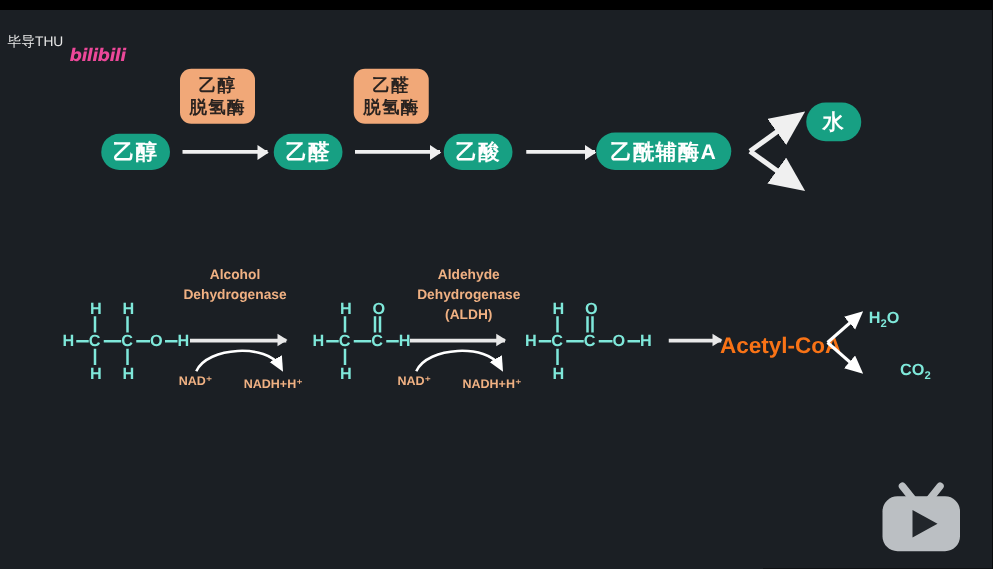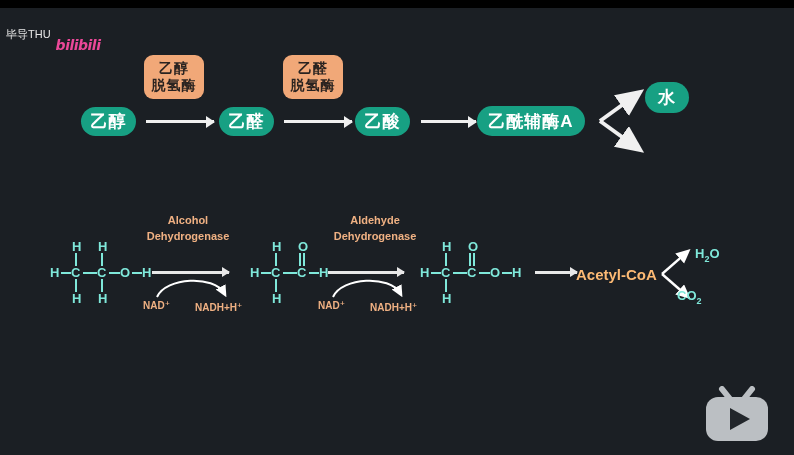--- a/index.html
+++ b/index.html
@@ -50,21 +50,21 @@
   .enz-label{
     position:absolute;color:#f0b183;font-size:11px;font-weight:700;
     text-align:center;line-height:1.45;white-space:nowrap;
   }
   .cofactor{position:absolute;color:#f0b183;font-size:10px;font-weight:700;white-space:nowrap;}
   .rxn-arrow{position:absolute;height:2.5px;background:#e8e8e8;}
   .rxn-arrow::after{
     content:"";position:absolute;right:-1px;top:50%;transform:translateY(-50%);
     border-left:8px solid #e8e8e8;border-top:5px solid transparent;border-bottom:5px solid transparent;
   }
-  .acetyl{position:absolute;color:#fdba74;font-weight:700;font-size:15px;white-space:nowrap;}
+  .acetyl{position:absolute;color:#f97316;font-weight:700;font-size:18px;white-space:nowrap;}
   .prod{position:absolute;color:#7fe8da;font-weight:700;font-size:13px;white-space:nowrap;}
   .prod sub{font-size:9px;}
 
   
   .caption{
     position:absolute;left:0;top:388px;width:794px;text-align:center;
     color:#f2f2f2;font-size:23px;font-weight:700;letter-spacing:2px;
     text-shadow:0 1px 3px rgba(0,0,0,.85);
   }
 
@@ -181,20 +181,21 @@
       <span class="atom" style="left:47px;top:26px;">C</span>
       <div class="bond-h" style="left:59px;top:32px;width:10px;"></div>
       <span class="atom" style="left:69px;top:26px;">H</span>
       <div class="bond-v" style="left:25px;top:39px;height:13px;"></div>
       <span class="atom" style="left:22px;top:52px;">H</span>
     </div>
 
     <div class="enz-label" style="left:320px;top:205px;width:110px;">
       <div>Aldehyde</div>
       <div>Dehydrogenase</div>
+      <div>(ALDH)</div>
     </div>
     <div class="rxn-arrow" style="left:328px;top:263px;width:76px;"></div>
     <svg style="position:absolute;left:328px;top:265px;width:82px;height:26px;" viewBox="0 0 82 26">
       <defs>
         <marker id="cah2" markerWidth="6" markerHeight="6" refX="3.5" refY="2.8" orient="auto">
           <path d="M0,0 L6,2.8 L0,5.6 z" fill="#ffffff"></path>
         </marker>
       </defs>
       <path d="M5,24 C14,4 62,2 72,20" stroke="#ffffff" stroke-width="2" fill="none" marker-end="url(#cah2)"></path>
     </svg>
@@ -231,21 +232,21 @@
         </marker>
       </defs>
       <path d="M2,26 L26,5" stroke="#ffffff" stroke-width="2.4" fill="none" marker-end="url(#bah)"></path>
       <path d="M2,26 L26,47" stroke="#ffffff" stroke-width="2.4" fill="none" marker-end="url(#bah)"></path>
     </svg>
 
     <div class="prod" style="left:695px;top:238px;">
       <span>H</span><sub>2</sub><span>O</span>
     </div>
 
-    <div class="prod" style="left:677px;top:280px;">
+    <div class="prod" style="left:720px;top:280px;">
       <span>CO</span><sub>2</sub>
     </div>
 
 
     <svg class="tvlogo" viewBox="0 0 70 58">
       <path d="M20,4 L28,14" stroke="#d2d6d9" stroke-width="6" stroke-linecap="round" fill="none"></path>
       <path d="M50,4 L42,14" stroke="#d2d6d9" stroke-width="6" stroke-linecap="round" fill="none"></path>
       <rect x="4" y="12" width="62" height="44" rx="12" ry="12" fill="#d2d6d9"></rect>
       <path d="M28,23 L48,34 L28,45 z" fill="#23272c"></path>
     </svg>

